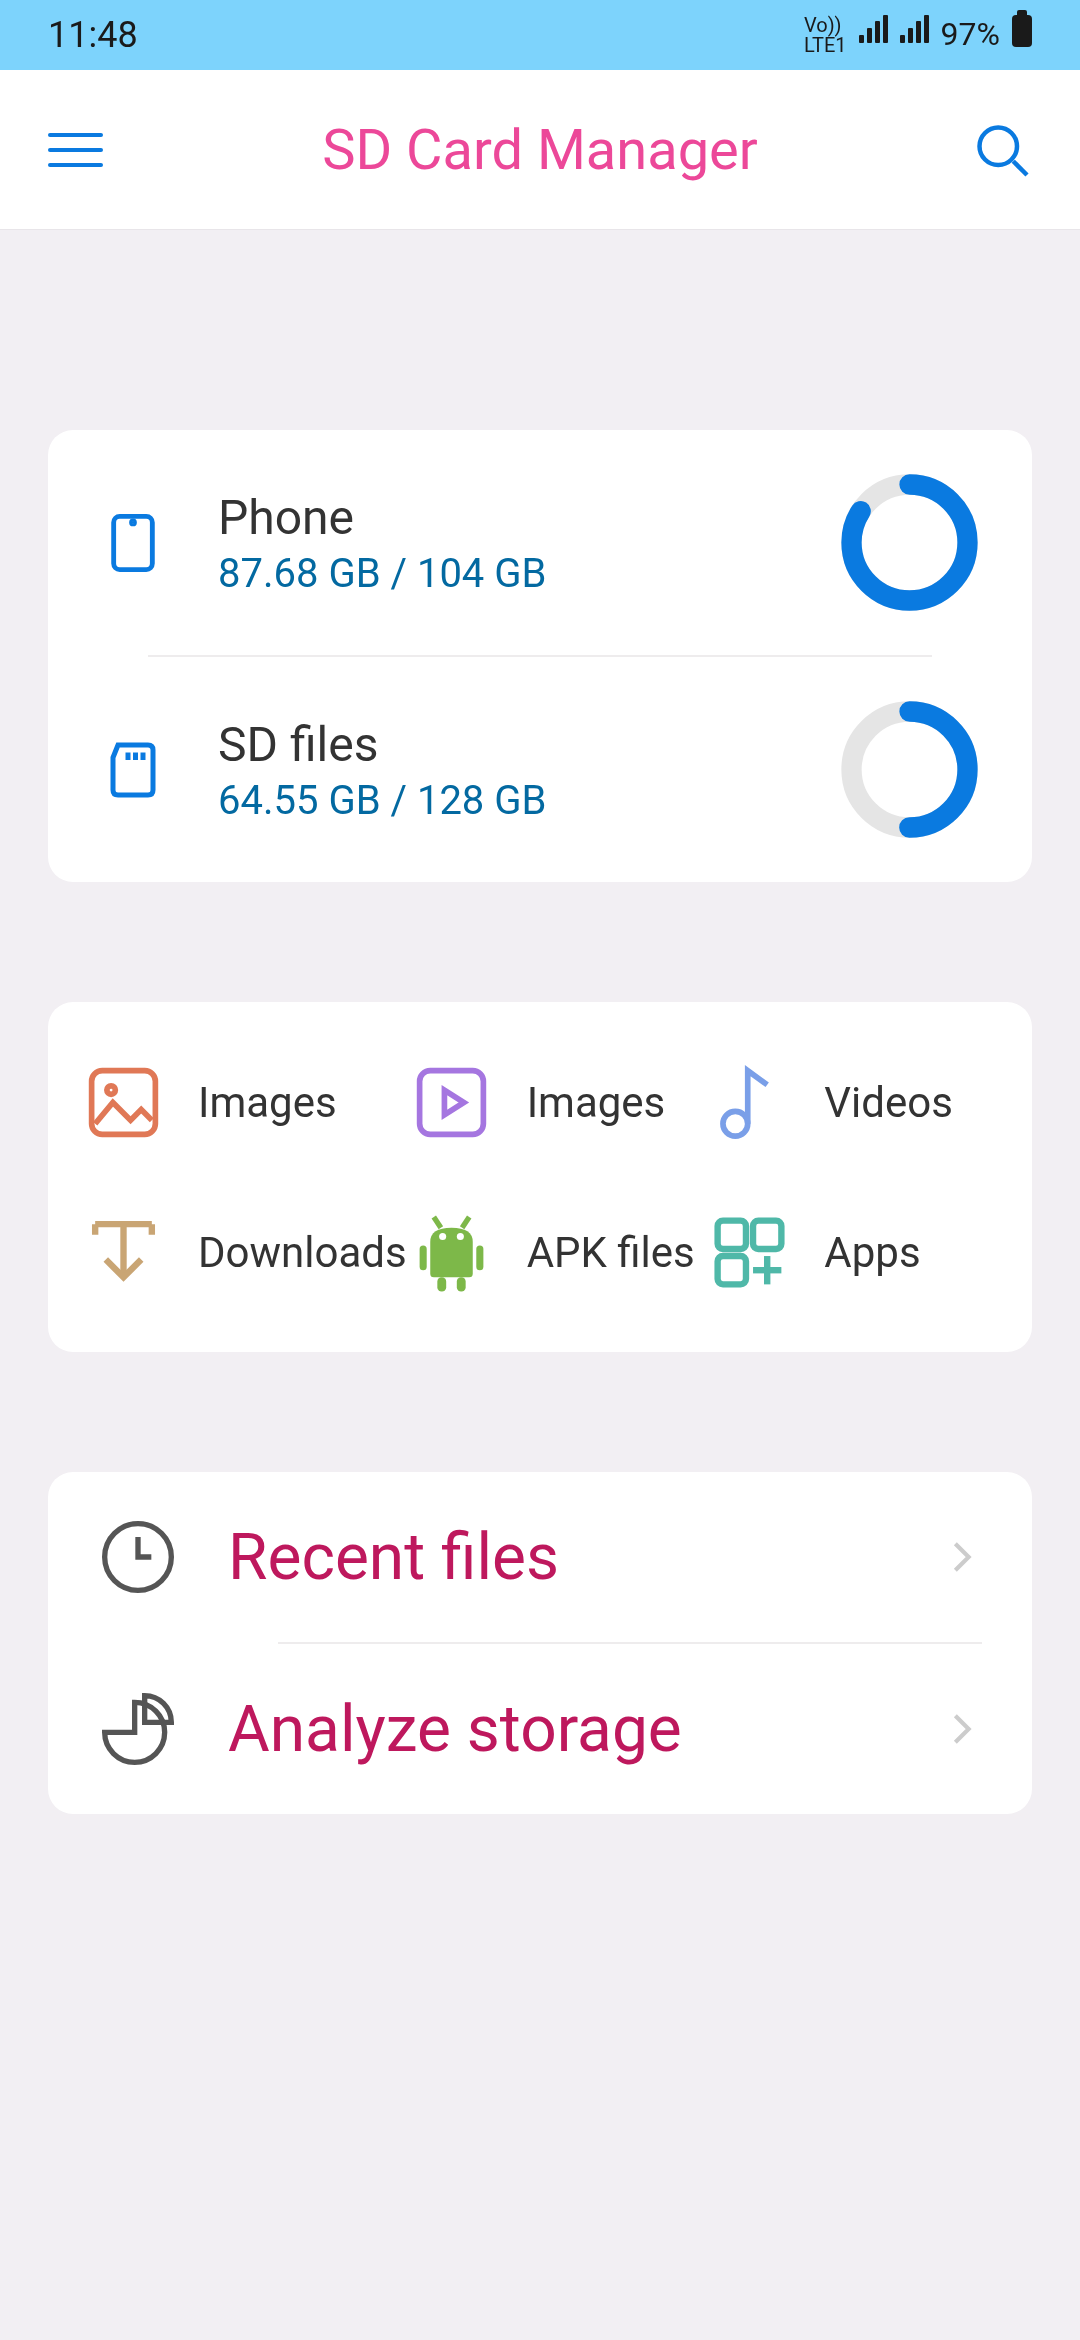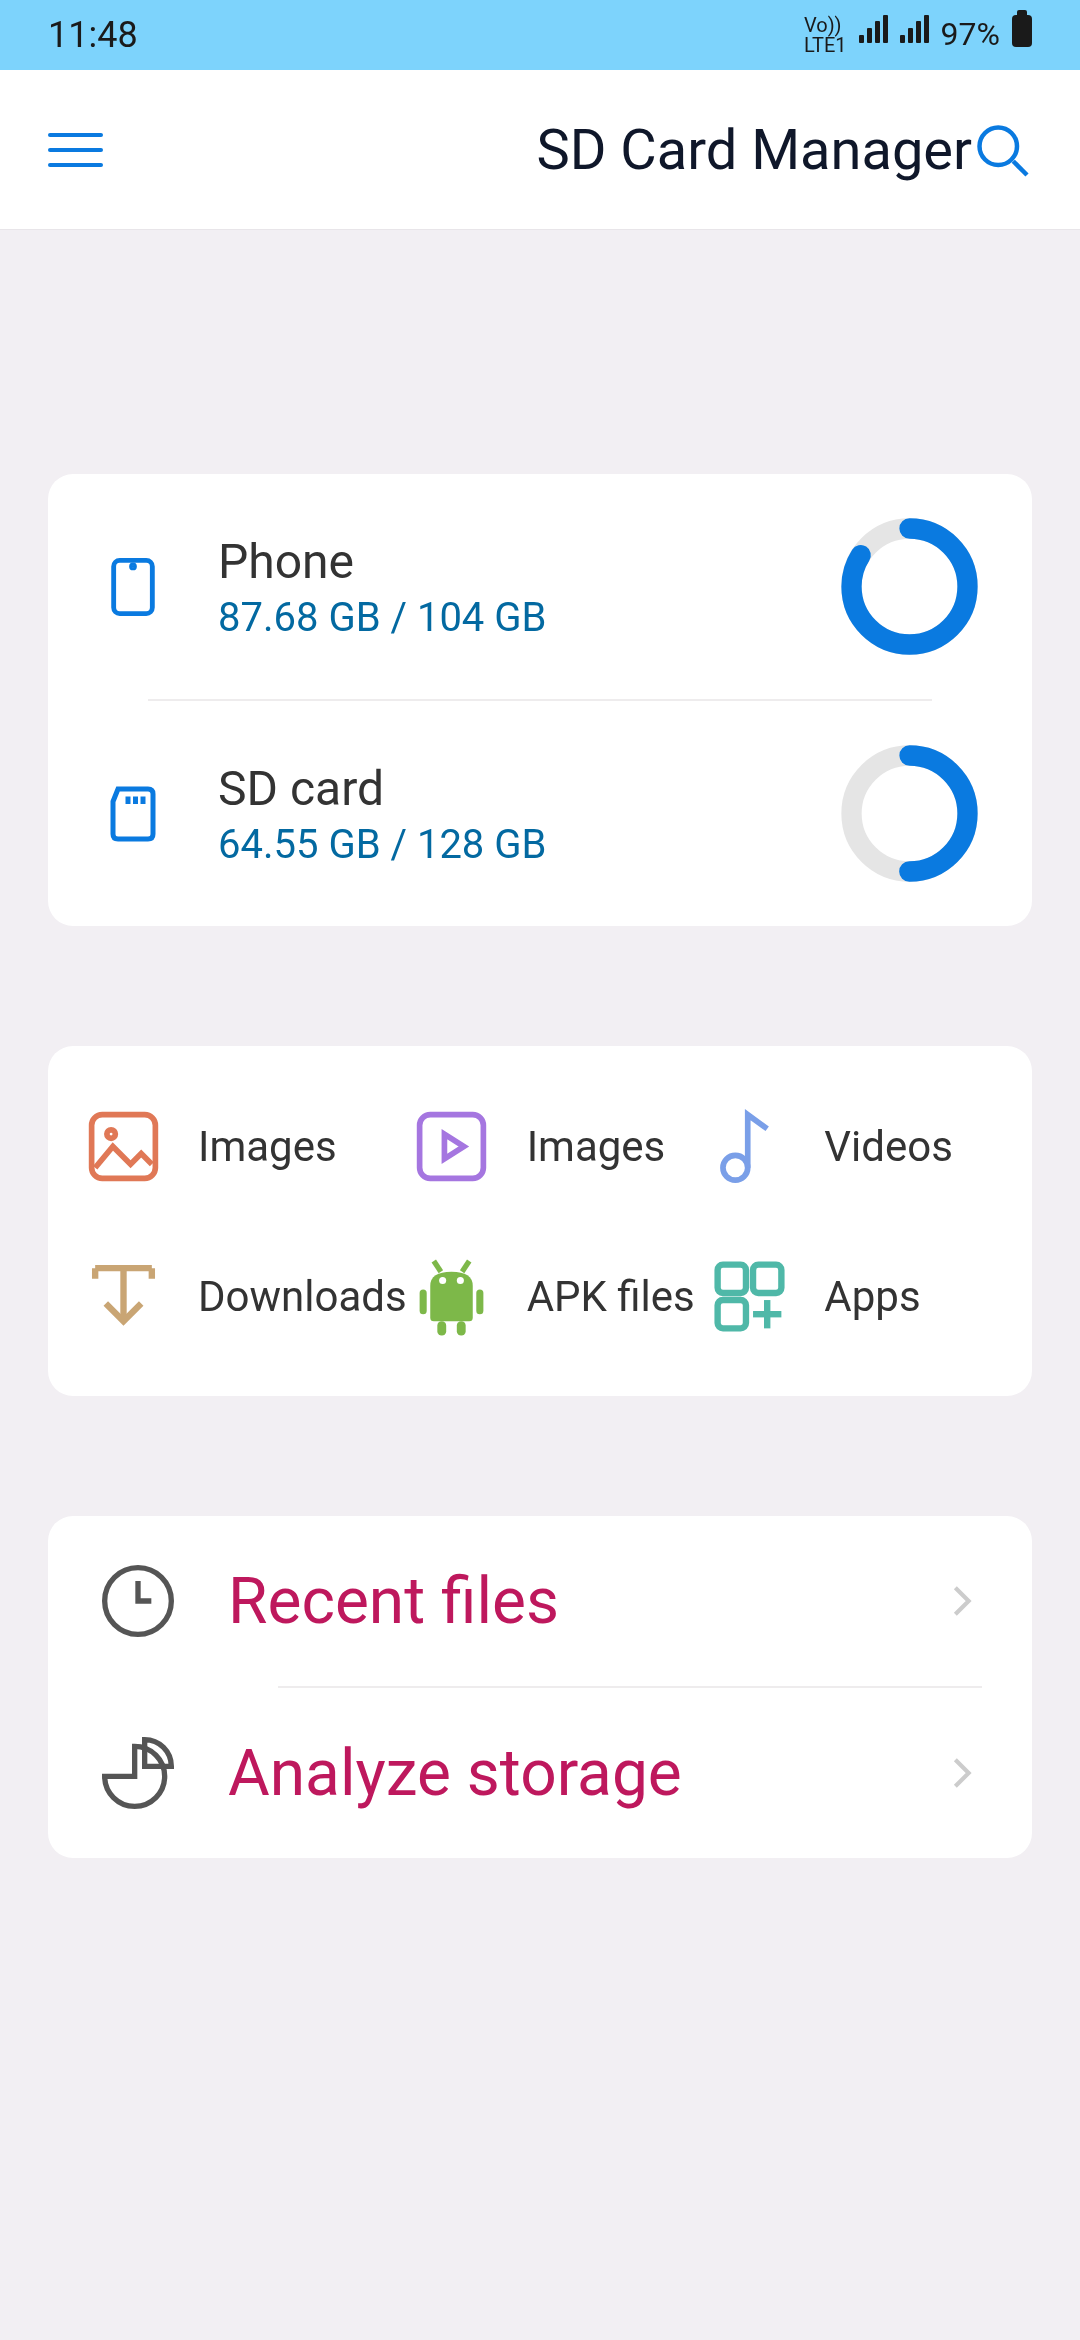--- a/index.html
+++ b/index.html
@@ -53,41 +53,40 @@
       cursor: pointer;
     }
     .menu-btn span {
       height: 4px;
       width: 55px;
       background: #0a7ae0;
       border-radius: 2px;
     }
     .title {
       flex: 1;
-      text-align: right;
+      text-align: center;
       font-size: 56px;
       font-weight: 400;
-      color: #0f172a;
+      color: #ec4899;
     }
     .search-btn {
       width: 60px;
       height: 60px;
       color: #0a7ae0;
       display: flex;
       align-items: center;
       justify-content: center;
     }
     .main {
       padding: 200px 48px 0;
     }
     .card {
       background: #ffffff;
       border-radius: 25px;
       margin-bottom: 120px;
-      margin-top: 44px;
     }
     .storage-row {
       display: flex;
       align-items: center;
       padding: 40px 50px;
       cursor: pointer;
       position: relative;
     }
     .storage-icon {
       width: 70px;
@@ -271,21 +270,21 @@
     <div class="storage-row">
       <div class="storage-icon">
         <svg viewBox="0 0 24 24" width="60" height="60" fill="none" stroke="#0a7ae0" stroke-width="2">
           <path d="M6 2 L18 2 Q20 2 20 4 L20 20 Q20 22 18 22 L6 22 Q4 22 4 20 L4 7 L6 2 Z"></path>
           <line x1="10" y1="5" x2="10" y2="8"></line>
           <line x1="13" y1="5" x2="13" y2="8"></line>
           <line x1="16" y1="5" x2="16" y2="8"></line>
         </svg>
       </div>
       <div class="storage-info">
-        <div class="storage-name">SD card</div>
+        <div class="storage-name">SD files</div>
         <div class="storage-size">64.55 GB / 128 GB</div>
       </div>
       <svg class="storage-chart" viewBox="0 0 100 100">
         <circle cx="50" cy="50" r="40" fill="none" stroke="#e5e5e5" stroke-width="14"></circle>
         <circle cx="50" cy="50" r="40" fill="none" stroke="#0a7ae0" stroke-width="14" stroke-dasharray="125.6 251.3" stroke-dashoffset="0" transform="rotate(-90 50 50)" stroke-linecap="round"></circle>
       </svg>
     </div>
   </div>
 
   <div class="card">

